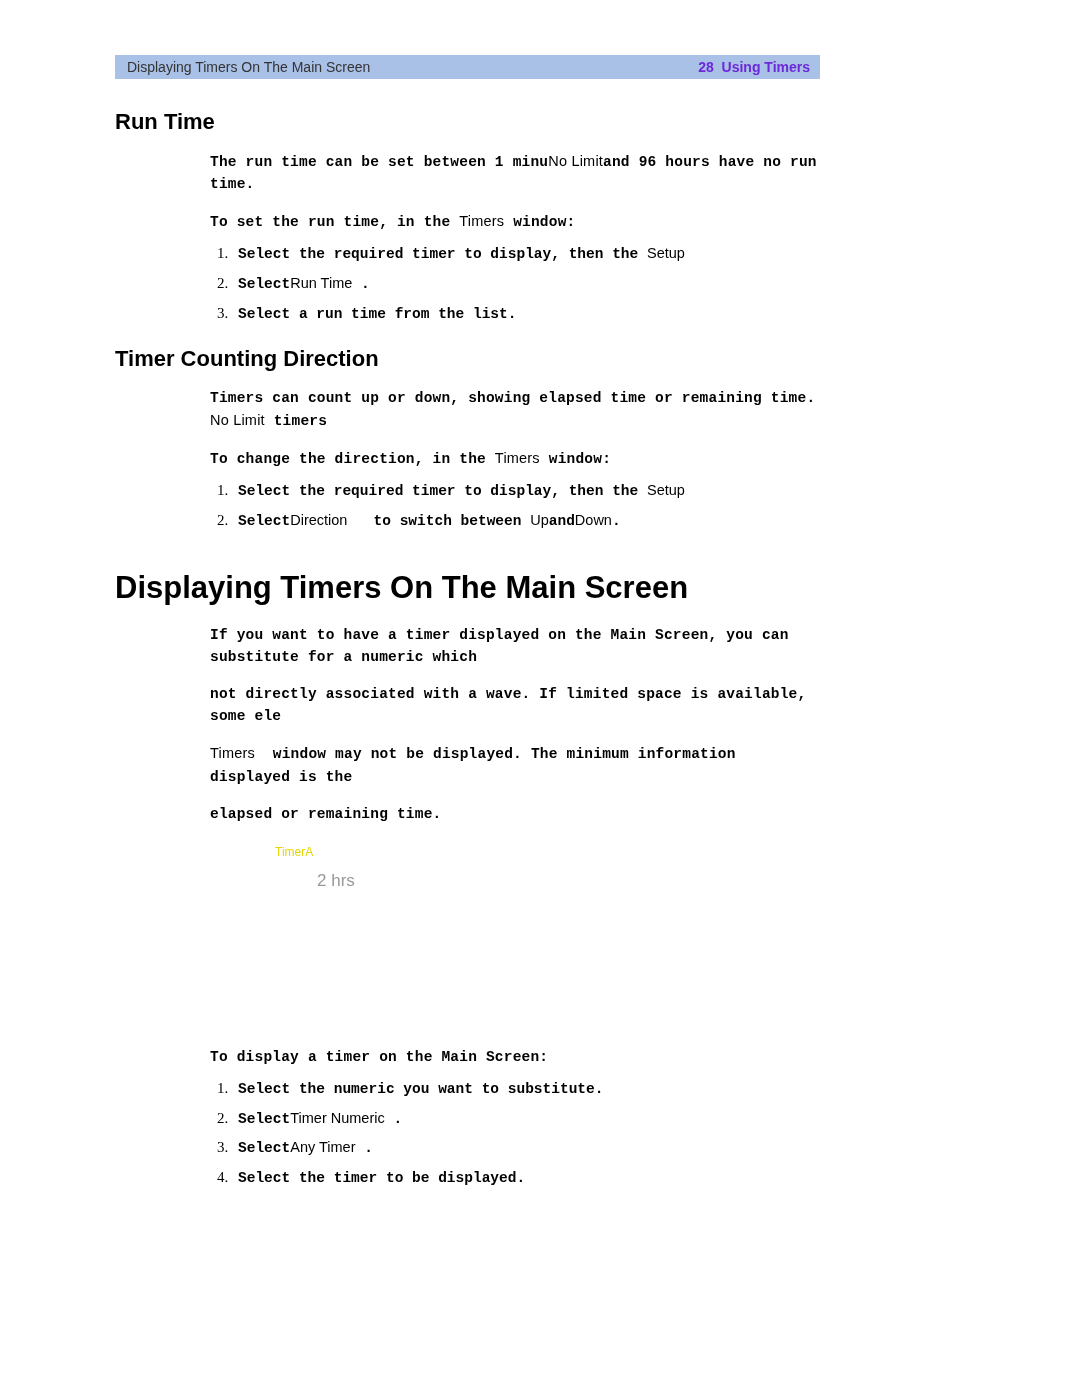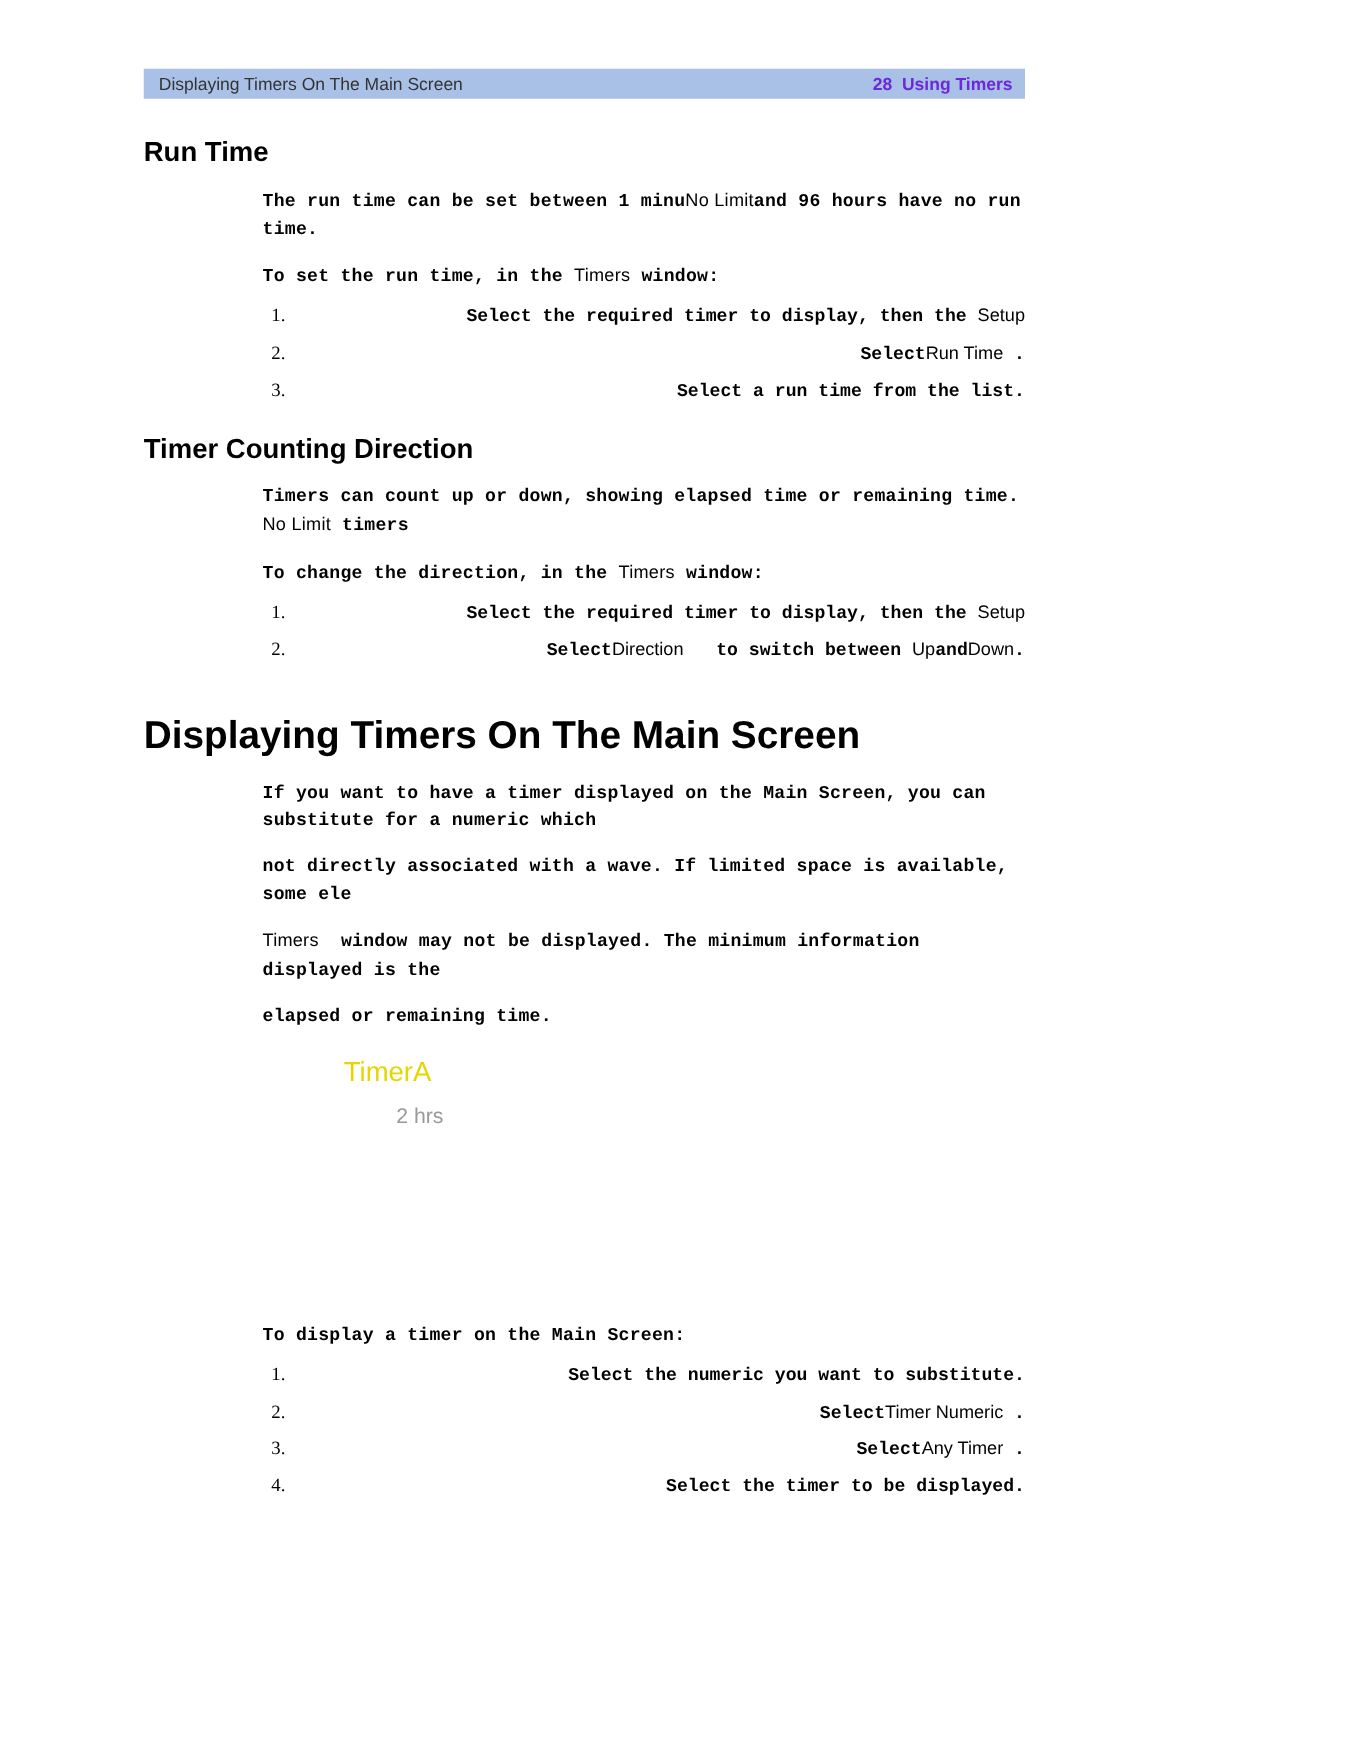--- a/index.html
+++ b/index.html
@@ -51,41 +51,40 @@
     margin-bottom: 6px;
     letter-spacing: 0.2px;
   }
   ol.steps {
     margin: 4px 0 4px 95px;
     padding-left: 22px;
     font-family: "Courier New", monospace;
     font-weight: bold;
     font-size: 14.5px;
     line-height: 1.9;
-    text-align: right;
   }
   ol.steps li {
     padding-left: 6px;
   }
   ol.steps li::marker {
     font-family: "Times New Roman", serif;
     font-weight: normal;
     font-size: 15px;
   }
   .sans {
     font-family: Arial, Helvetica, sans-serif;
     font-weight: normal;
   }
   .timer-box {
     margin: 20px 0 20px 160px;
   }
   .timer-label {
     color: #e6d600;
     font-family: Arial, Helvetica, sans-serif;
-    font-size: 22px;
+    font-size: 12px;
     font-weight: normal;
   }
   .timer-value {
     color: #999;
     font-family: Arial, Helvetica, sans-serif;
     font-size: 17px;
     font-weight: normal;
     margin-left: 42px;
     margin-top: 12px;
   }

